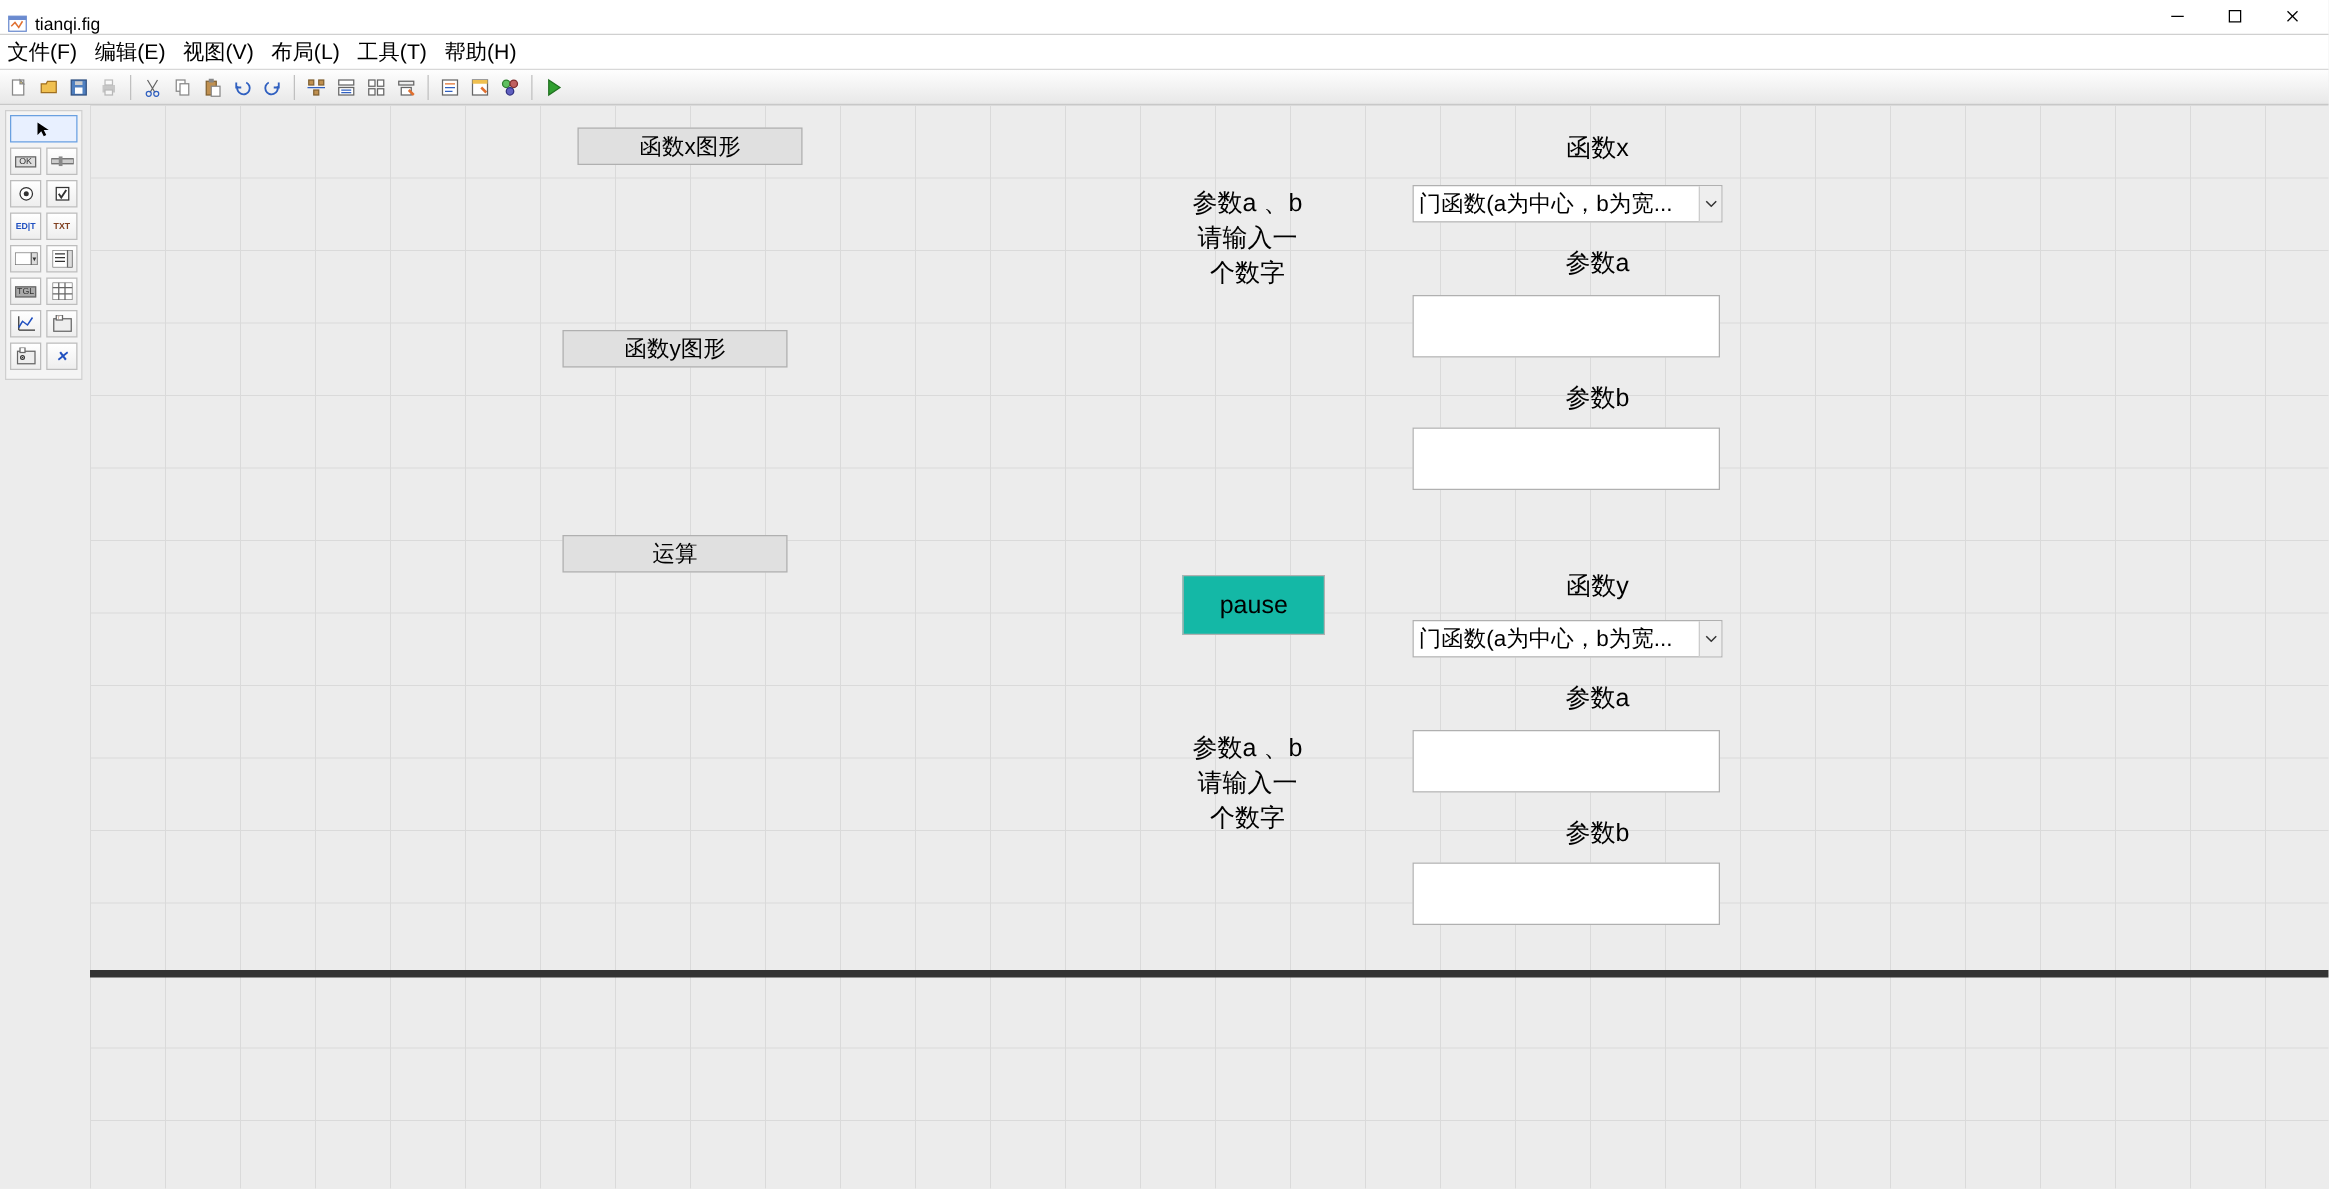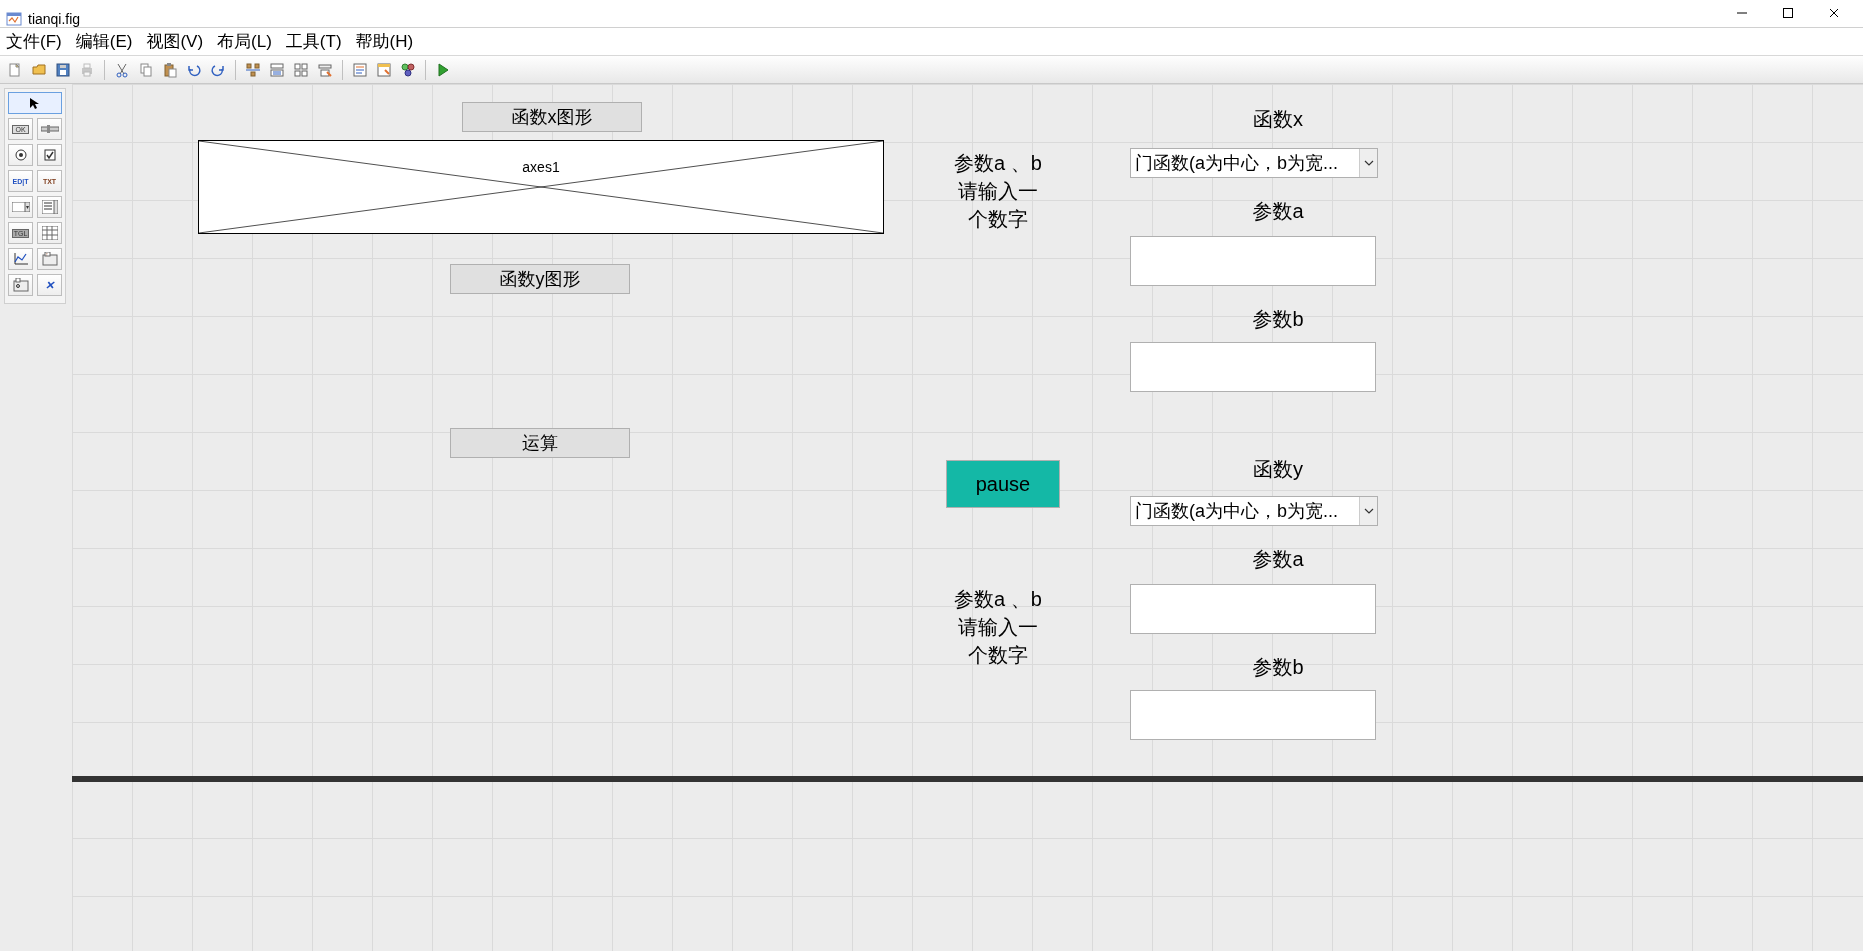--- a/index.html
+++ b/index.html
@@ -393,27 +393,20 @@
     </div>
   </div>
 
   <div class="design-canvas">
     <div class="grid-bg"></div>
 
     <div class="ui-label" style="left:378px; top:18px; width:180px; height:30px;margin-left:12px;">
         <span>函数x图形</span>
       </div>
 
-    <div class="ui-axes" style="left:126px; top:56px; width:686px; height:94px;">
-      <svg viewBox="0 0 686 94" preserveAspectRatio="none">
-          <line x1="0" y1="0" x2="686" y2="94" stroke="#000" stroke-width="0.7"></line>
-          <line x1="686" y1="0" x2="0" y2="94" stroke="#000" stroke-width="0.7"></line>
-        </svg>
-      <div class="axes-name">axes1</div>
-    </div>
 
     <div class="ui-label" style="left:378px; top:180px; width:180px; height:30px;">
         <span>函数y图形</span>
       </div>
 
 
     <div class="ui-label" style="left:378px; top:344px; width:180px; height:30px;">
         <span>运算</span>
       </div>
 

